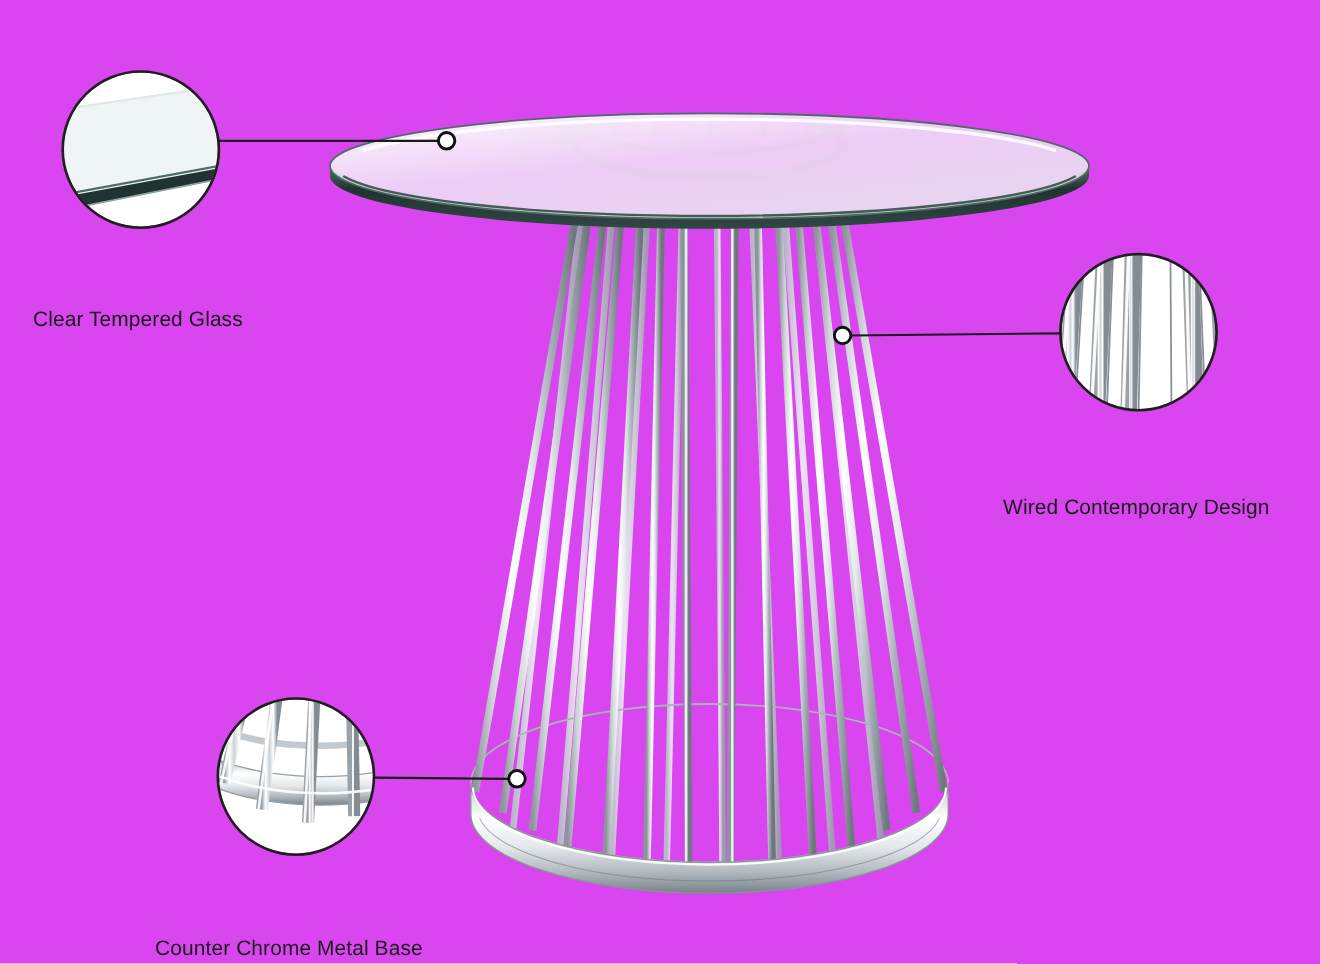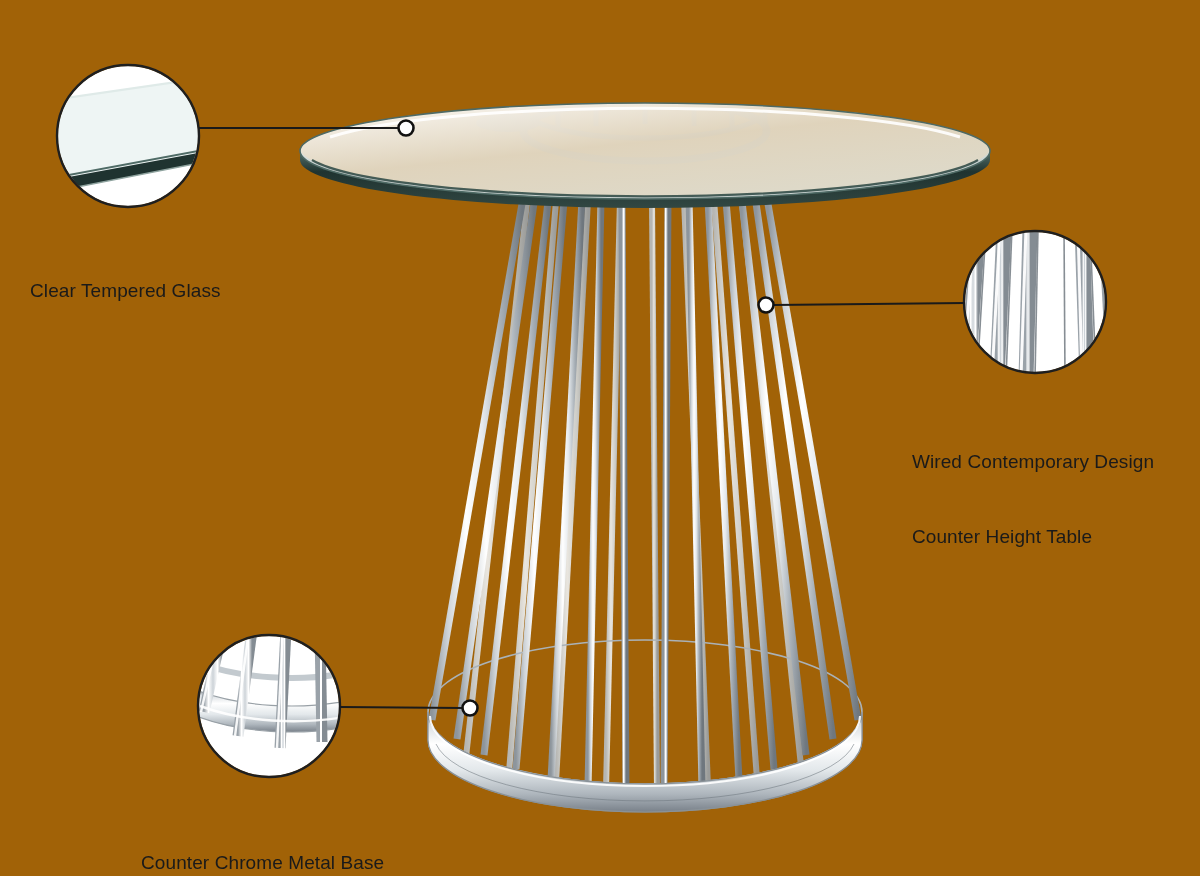--- a/index.html
+++ b/index.html
@@ -10,38 +10,38 @@
   body {
     width: 1200px;
     height: 876px;
     font-family: "Liberation Sans", sans-serif;
     overflow: hidden;
   }
   #stage {
     position: relative;
     width: 1200px;
     height: 876px;
-    background: #a16207;
+    background: #d946ef;
   }
   #artboard {
     position: absolute;
     inset: 0;
     width: 1200px;
     height: 876px;
   }
   .callout-label {
     position: absolute;
     color: #1a1a1a;
     font-size: 19px;
     line-height: 25px;
     letter-spacing: 0.1px;
     white-space: pre;
   }
   .callout-label.centered {
-    text-align: left;
+    text-align: center;
     transform: translateX(-50%);
   }
   .label-line { display: block; }
 </style>
 </head>
 <body>
 
 <div id="stage">
 
   <svg id="artboard" viewBox="0 0 1200 876">
@@ -239,20 +239,19 @@
       <circle cx="470" cy="708" r="7.5" fill="#ffffff" stroke="#111111" stroke-width="2.6"></circle>
     </g>
   </svg>
 
   <div class="callout-label" style="left:30px; top:228px;">
     <span class="label-line">Clear Tempered Glass</span>
   </div>
 
   <div class="callout-label centered" style="left:1033px; top:399px;">
     <span class="label-line">Wired Contemporary Design</span>
-    <span class="label-line">Counter Height Table</span>
   </div>
 
   <div class="callout-label" style="left:141px; top:800px;">
     <span class="label-line">Counter Chrome Metal Base</span>
   </div>
 
 </div>
 
 </body></html>

